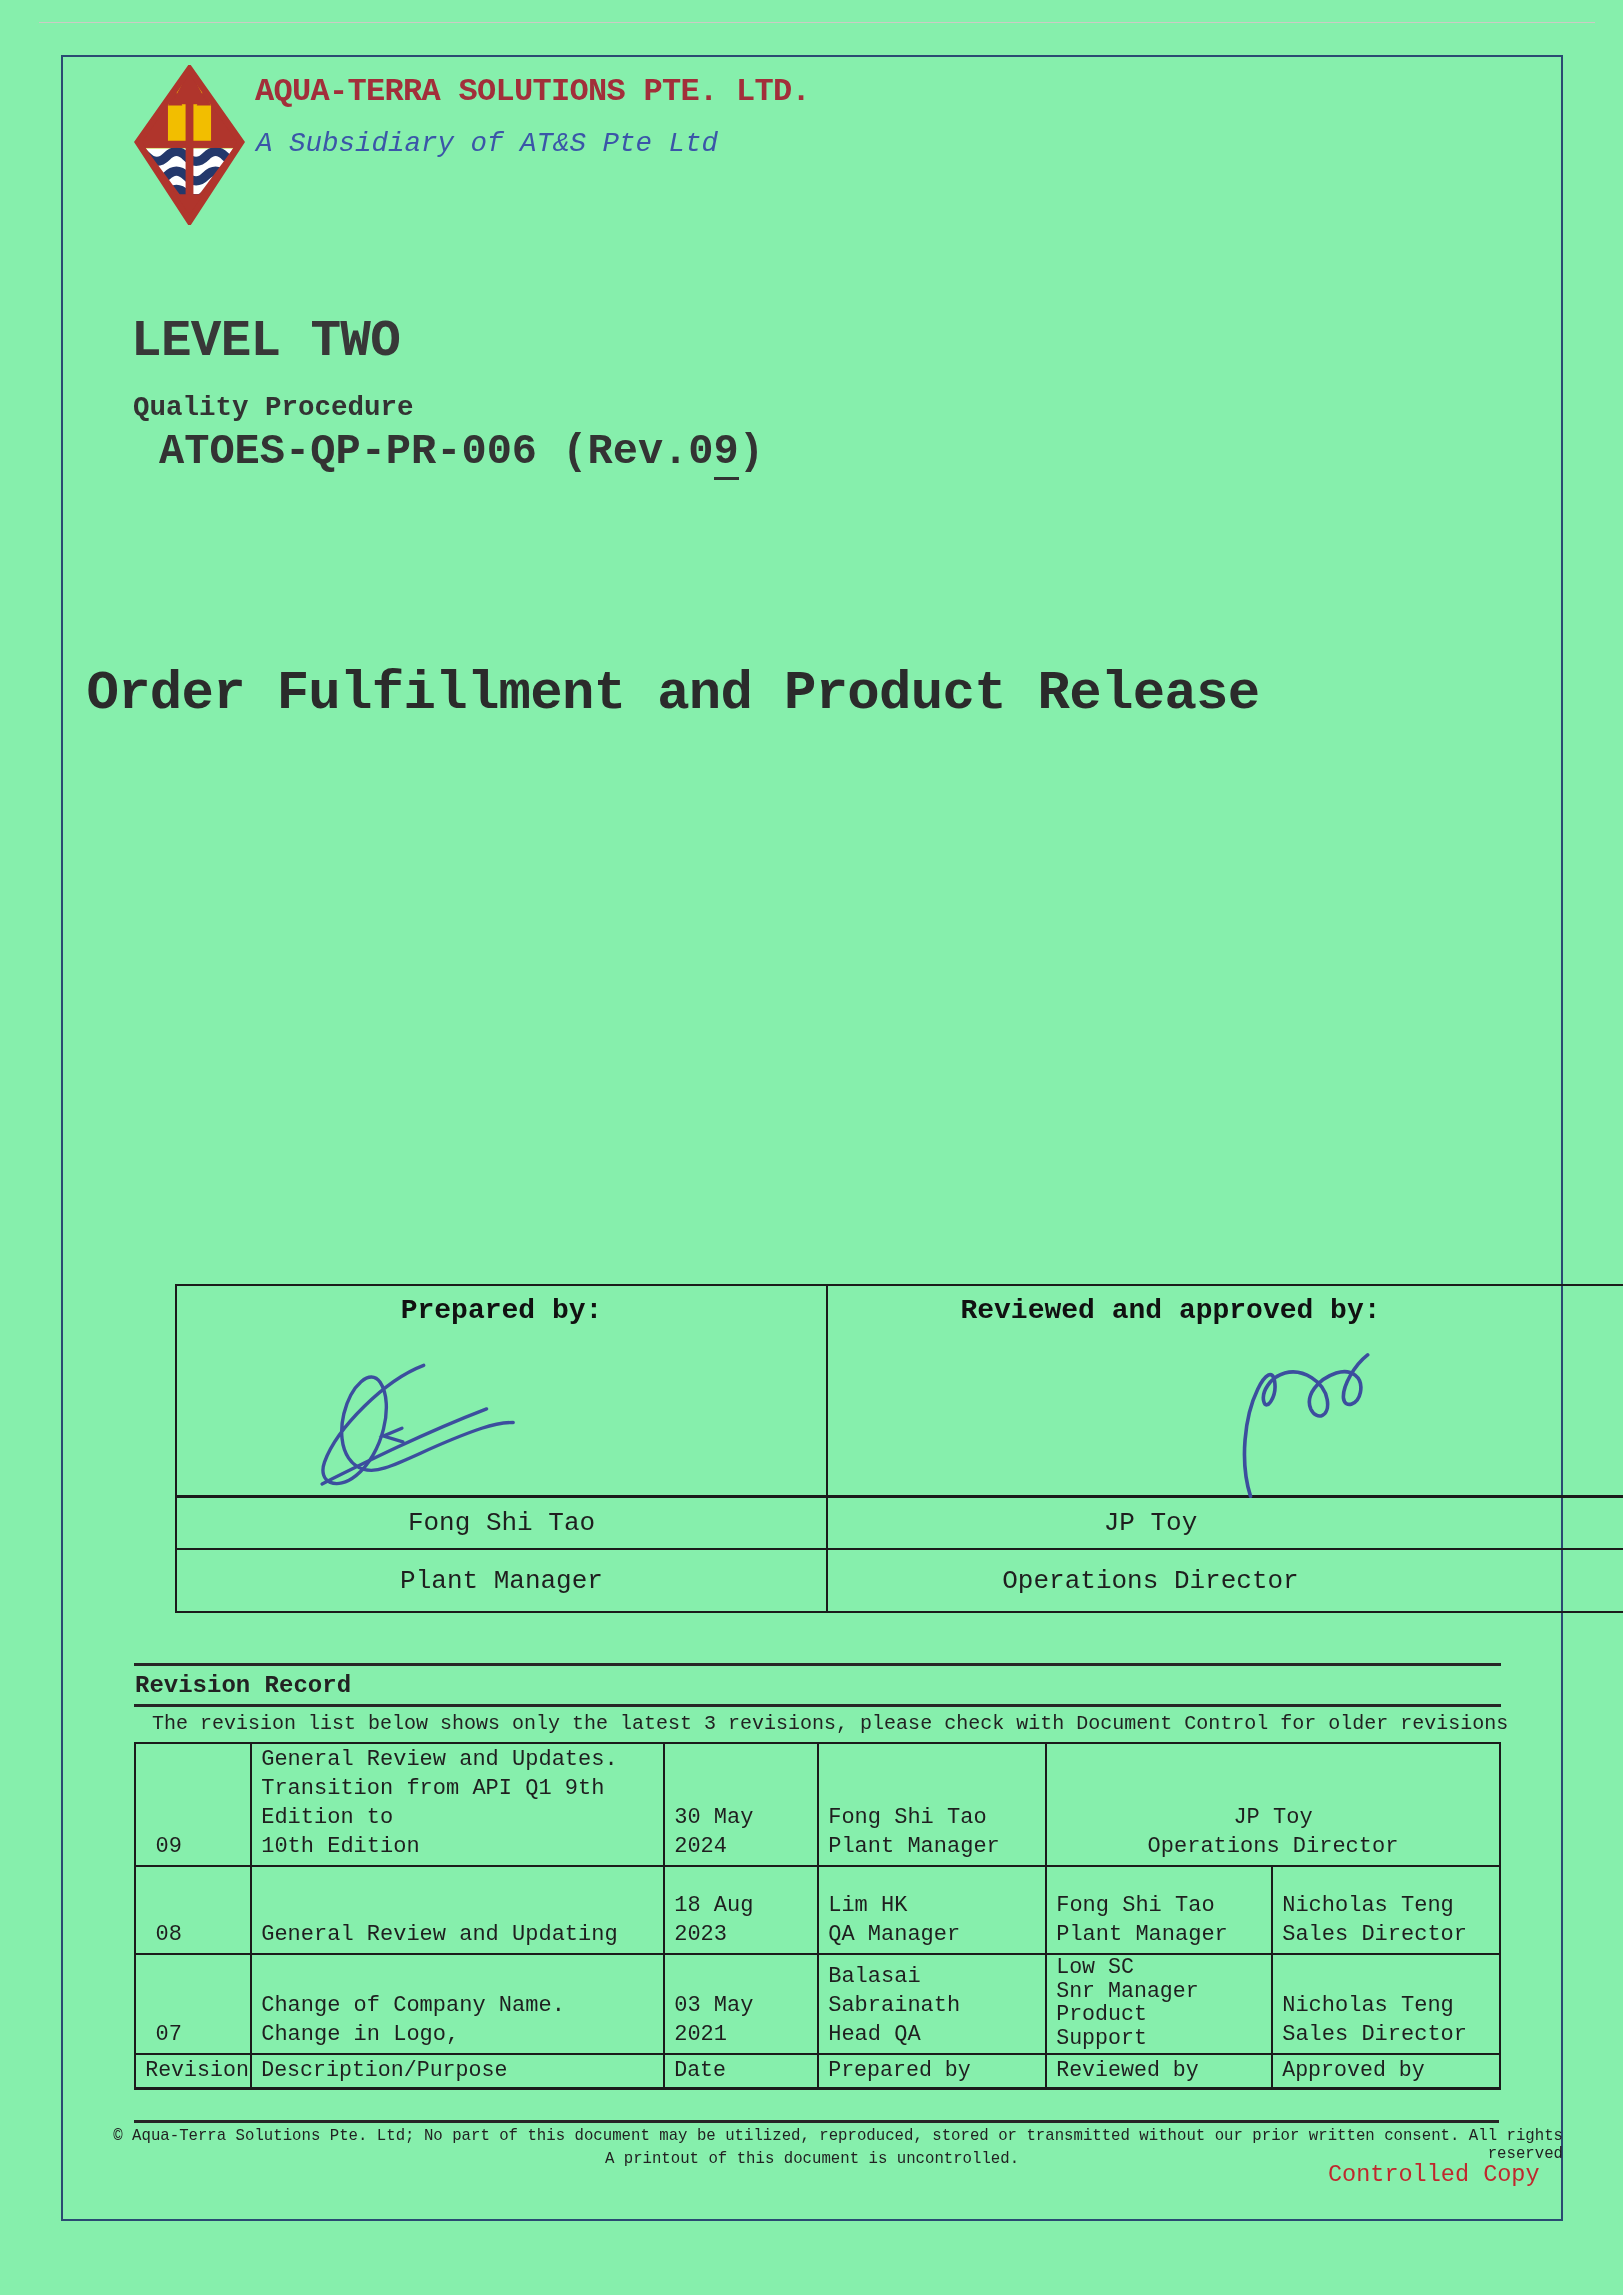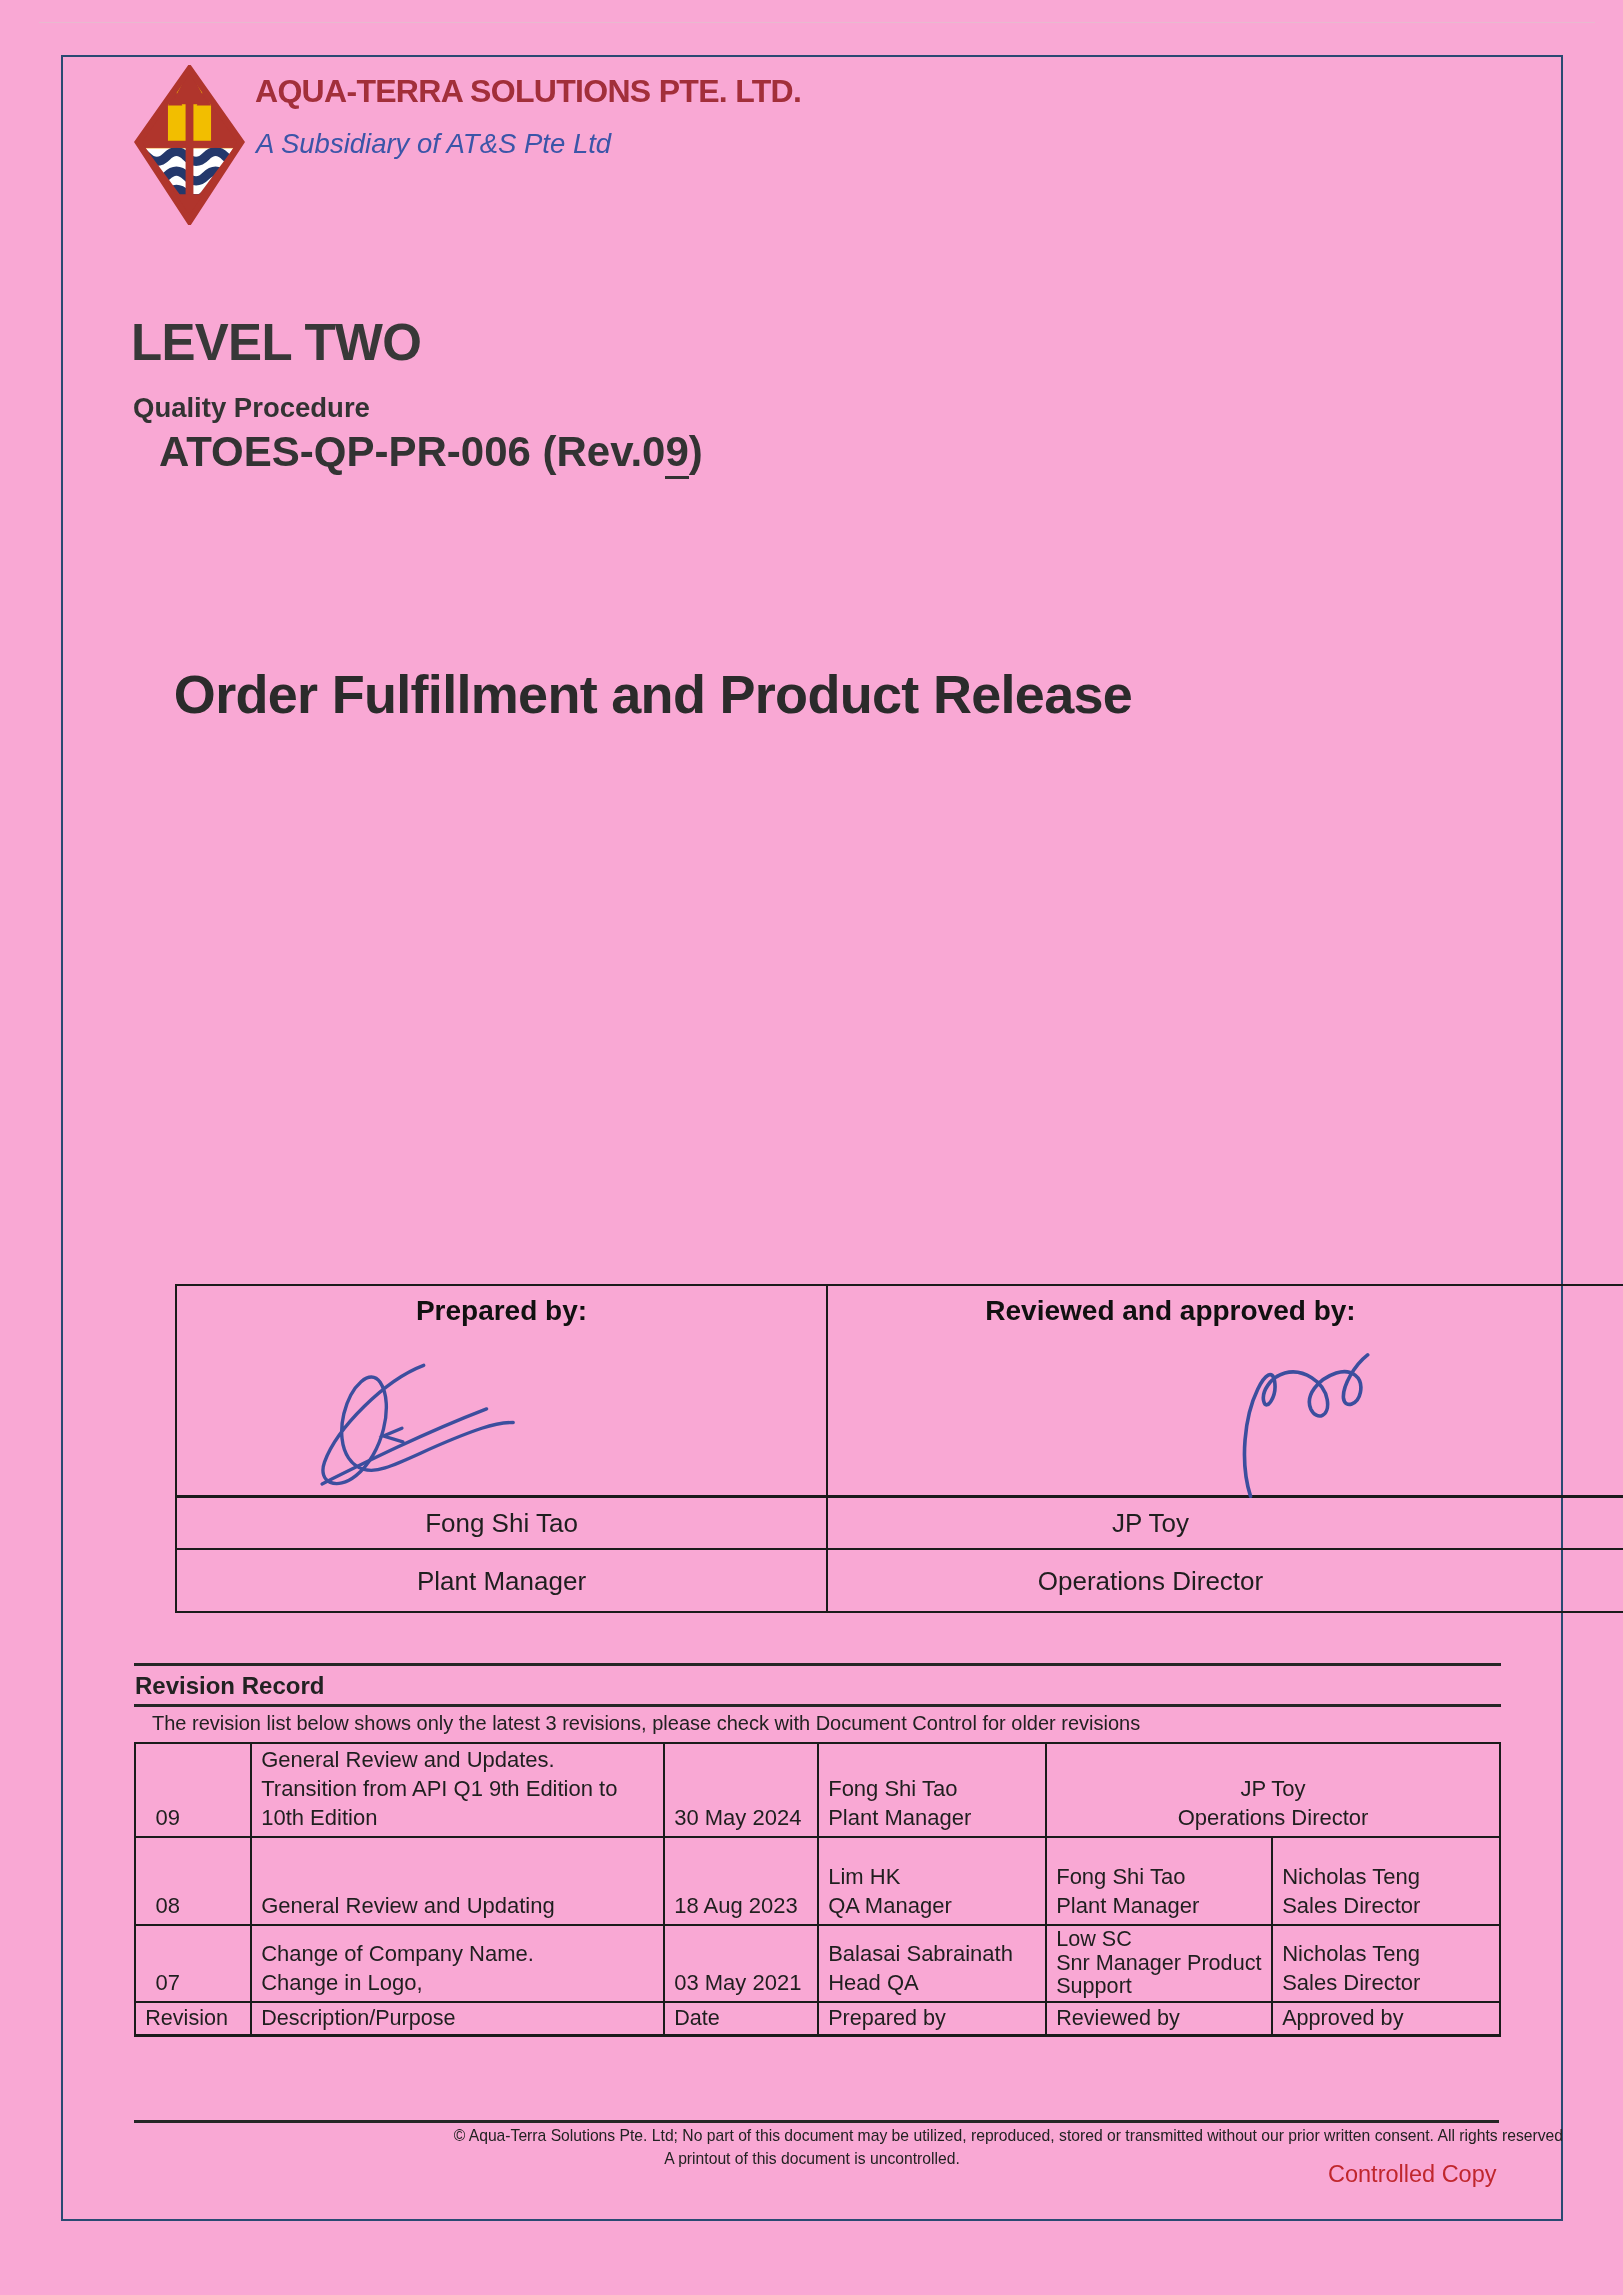--- a/index.html
+++ b/index.html
@@ -1,18 +1,18 @@
 <!DOCTYPE html>
 <html style="font-size:10.5px"><head>
 <meta charset="utf-8">
 <style>
   html,body{margin:0;padding:0;background:#ffffff;}
   .page{
-    position:relative;width:1623px;height:2295px;background:#f9a8d4;
-    font-family:Liberation Sans, sans-serif;color:#1f1f1f;overflow:hidden;
+    position:relative;width:1623px;height:2295px;background:#86efac;
+    font-family:Liberation Mono, monospace;color:#1f1f1f;overflow:hidden;
   }
   
   .scan-line{position:absolute;left:39px;top:21.6px;width:1556px;height:1.3px;background:#e3bfce;opacity:.75;}
   
   .page-border{position:absolute;left:61px;top:55px;width:1502px;height:2166px;border:2px solid #2a4a72;box-sizing:border-box;}
 
   
   .logo{position:absolute;left:134px;top:65px;width:111px;height:160px;}
   .company-name{
     position:absolute;left:255px;top:73px;font-size:32px;font-weight:bold;
@@ -24,21 +24,21 @@
   }
 
   
   .level{position:absolute;left:131px;top:313px;font-size:51px;font-weight:bold;color:#383838;letter-spacing:-0.7px;}
   .category{position:absolute;left:133px;top:392px;font-size:27.5px;font-weight:bold;color:#333;}
   .docnum{position:absolute;left:131px;top:428px;font-size:42px;font-weight:bold;color:#333;white-space:nowrap;margin-left:28px;}
   .docnum .u{border-bottom:3.9px solid #333;padding-bottom:0.7px;}
 
   
   .doc-title{
-    position:absolute;left:51px;top:663px;width:1204px;text-align:center;
+    position:absolute;left:71px;top:663px;width:1204px;text-align:center;
     font-size:54px;font-weight:bold;color:#2b2b2b;letter-spacing:-0.7px;white-space:nowrap;
   }
 
   
   .sig-table{position:absolute;left:175px;top:1284px;width:1564px;height:329px;border:2.6px solid #1b1b1b;box-sizing:border-box;}
   .sig-vline{position:absolute;left:649px;top:0;width:2px;height:100%;background:#1b1b1b;}
   .sig-hline1{position:absolute;left:0;top:209px;width:100%;height:2.6px;background:#1b1b1b;}
   .sig-hline2{position:absolute;left:0;top:262px;width:100%;height:2px;background:#1b1b1b;}
   .sig-head{position:absolute;top:9.2px;font-size:28px;font-weight:bold;text-align:center;width:649px;color:#111;}
   .sig-head.right{left:651px;width:645px;margin-left:20px;}

